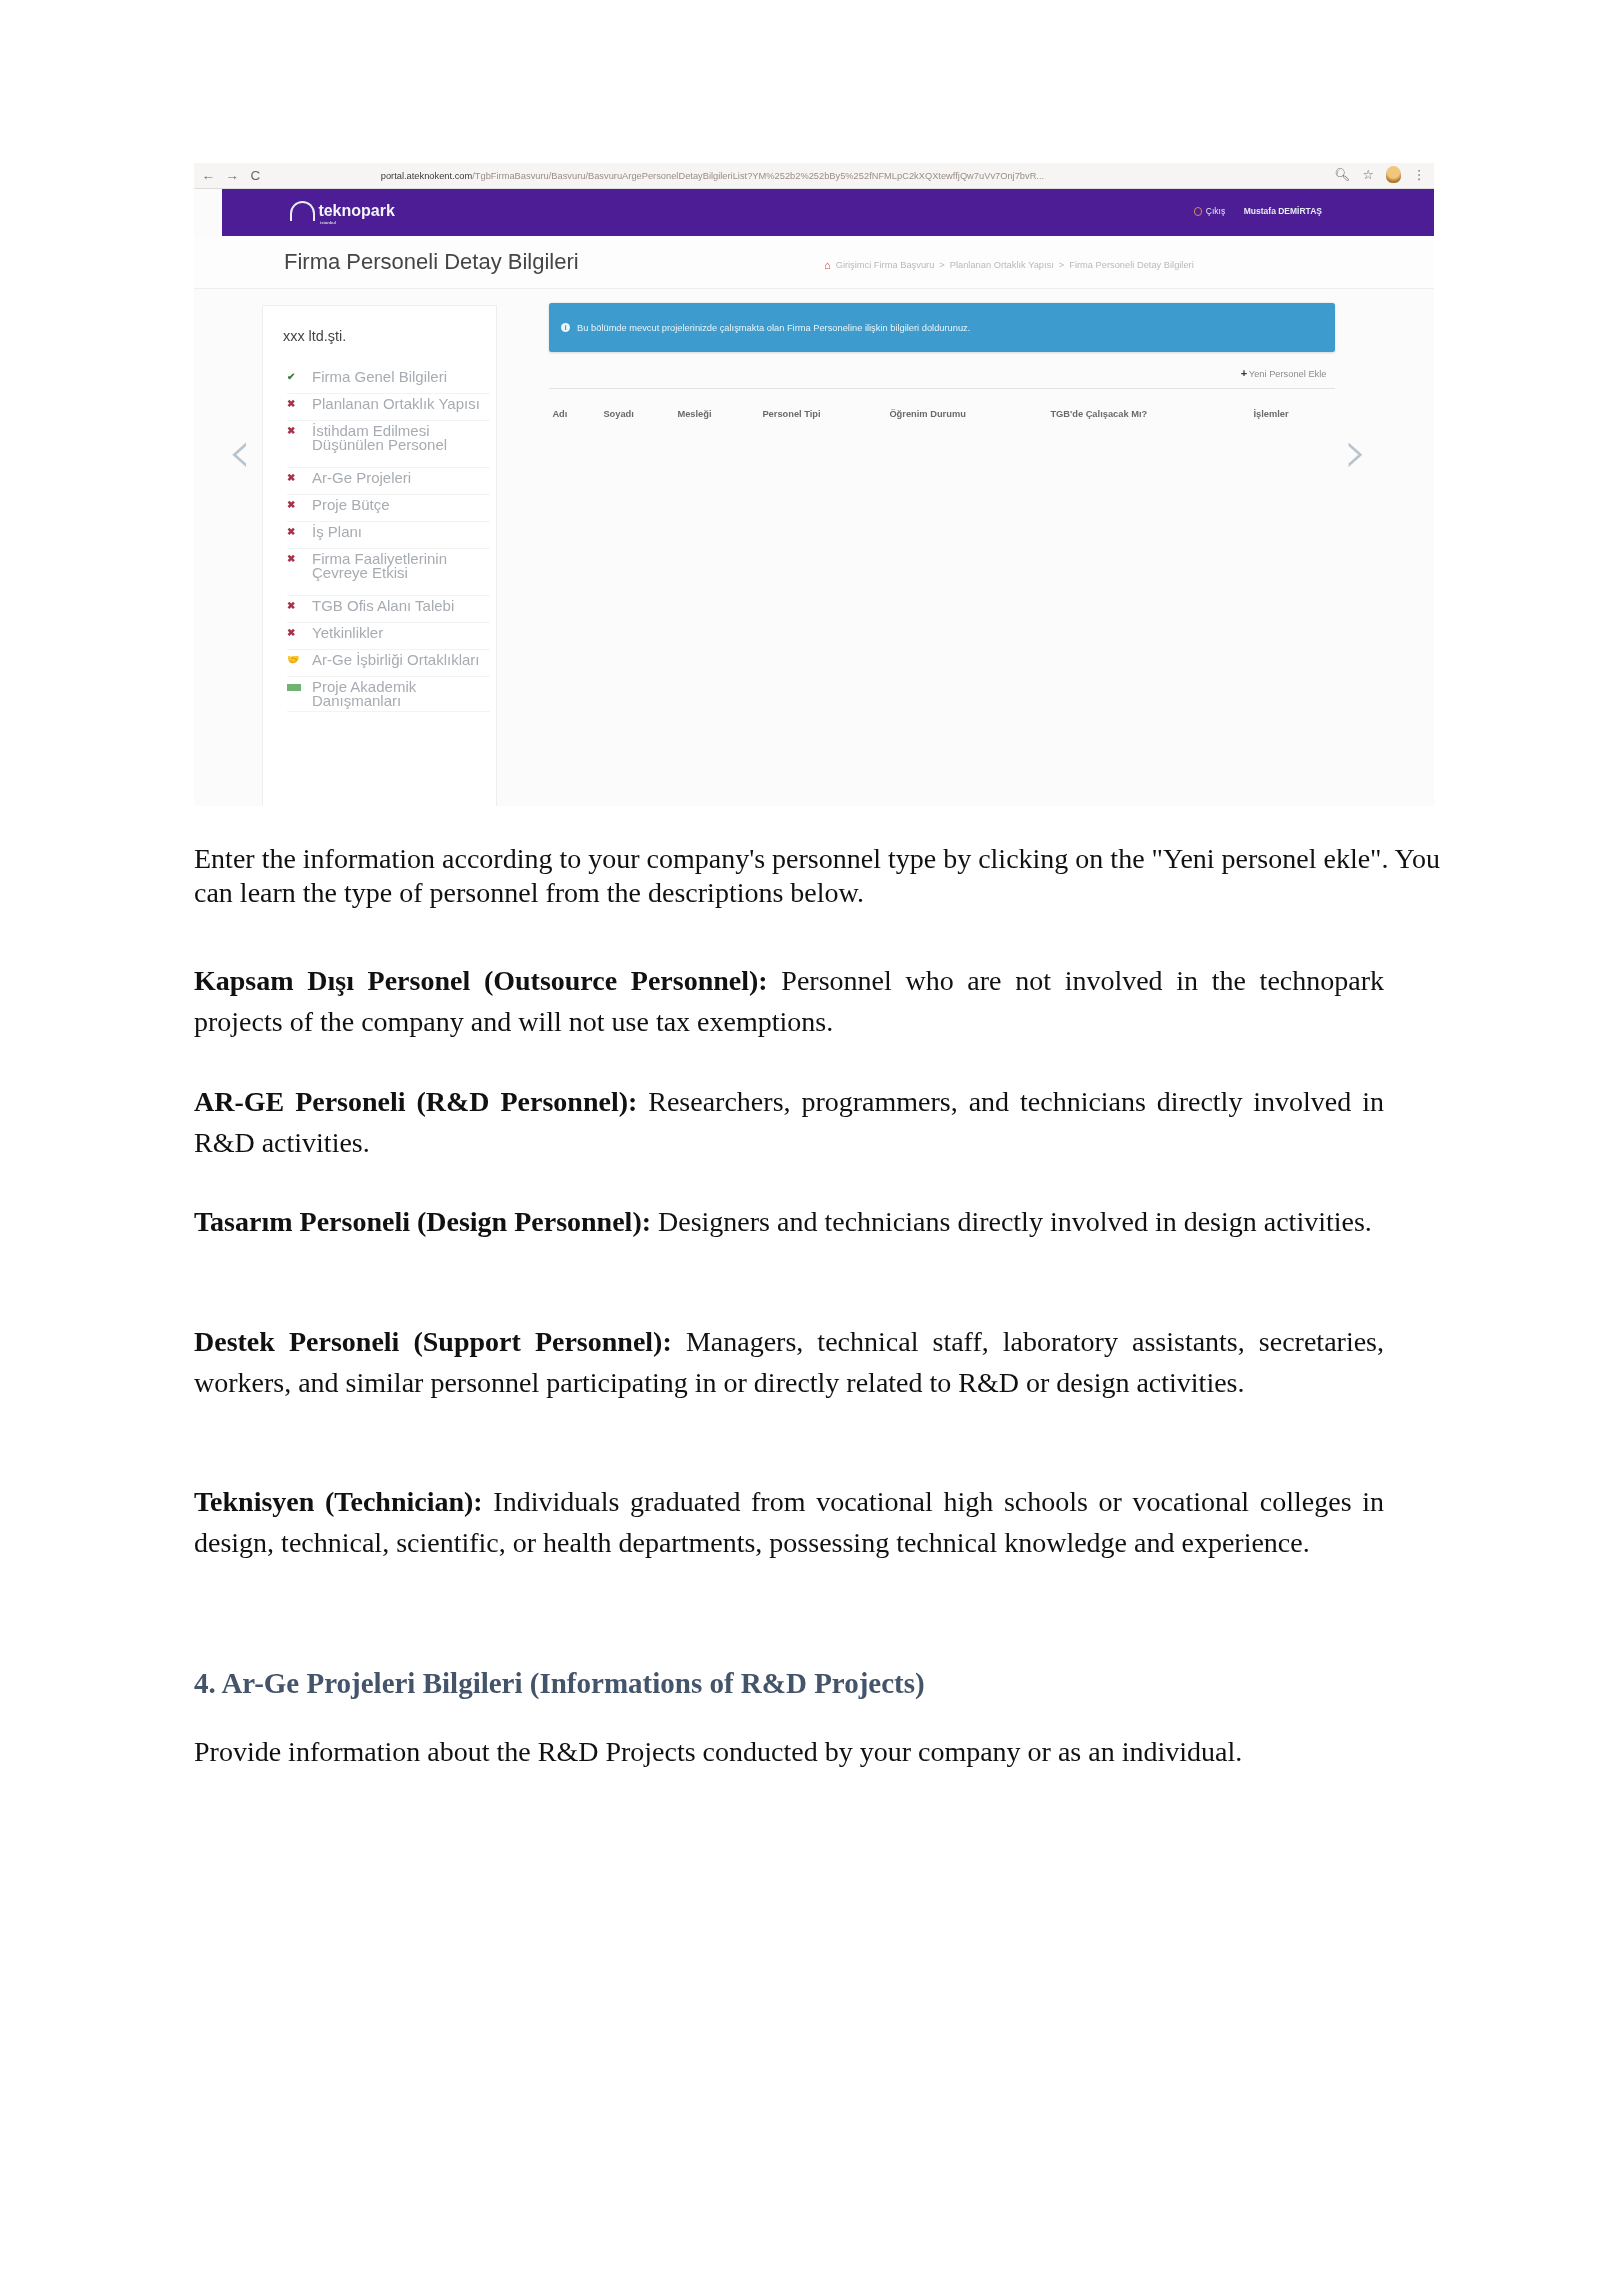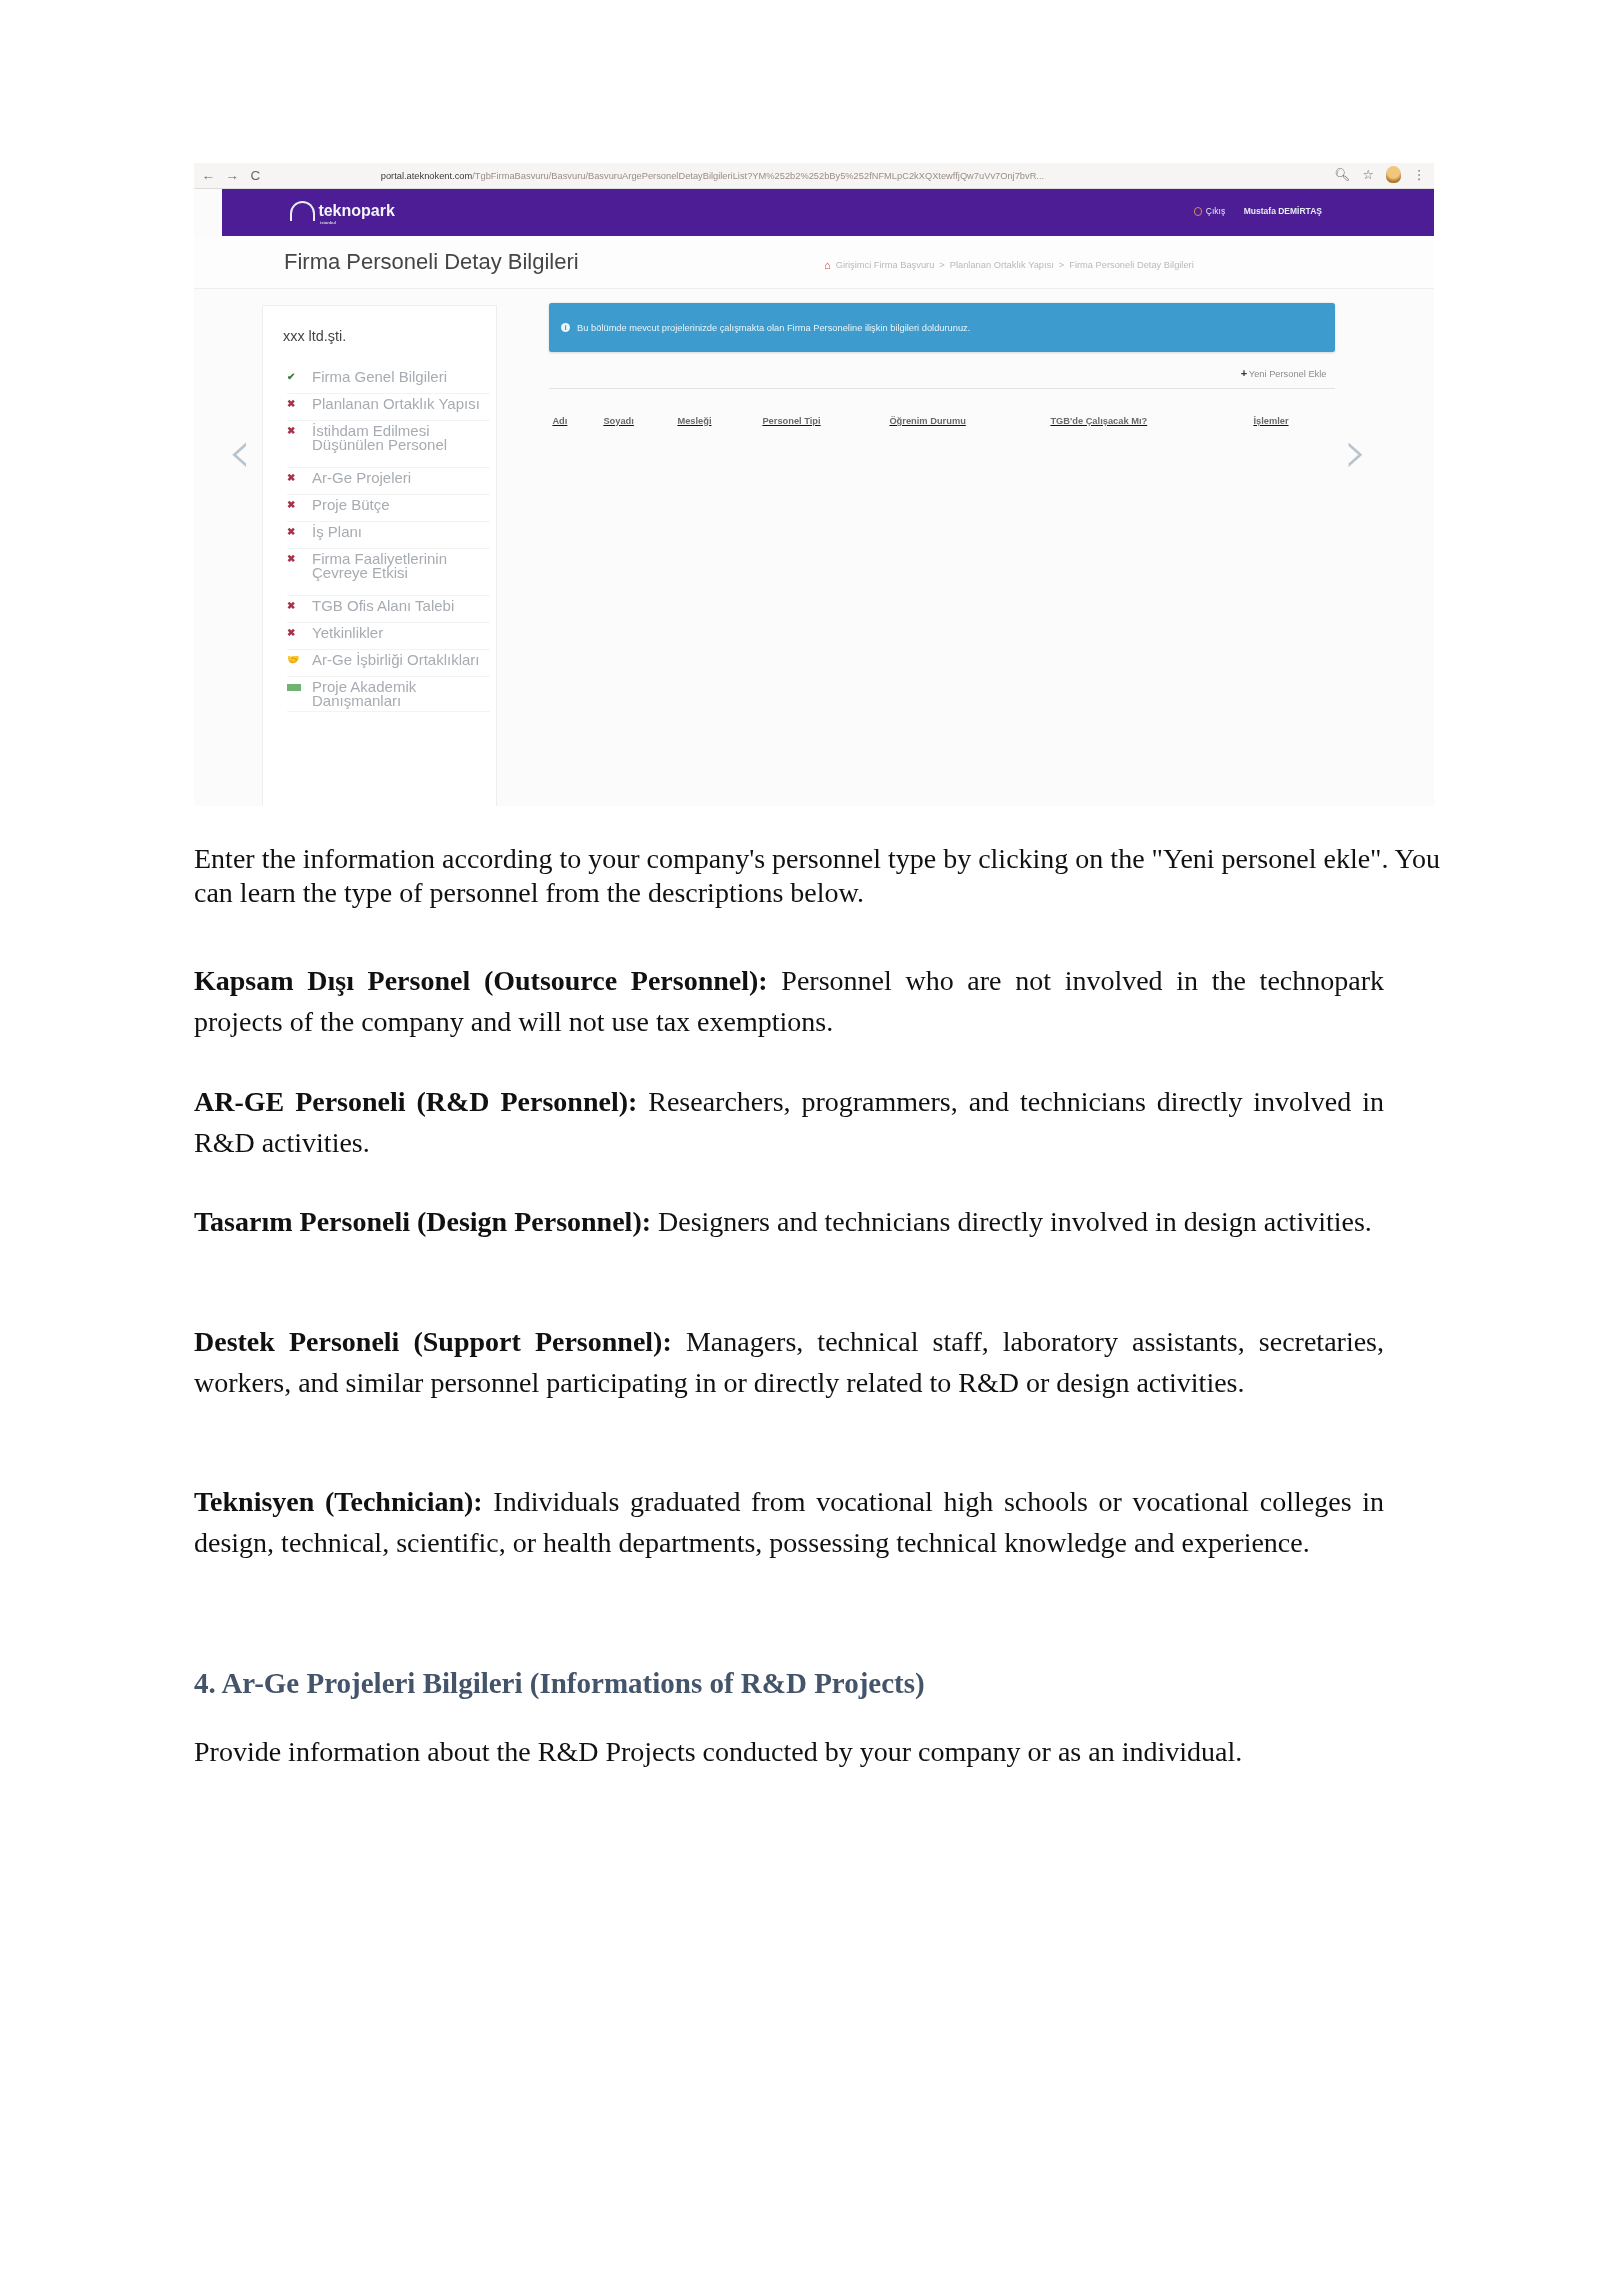--- a/index.html
+++ b/index.html
@@ -42,21 +42,21 @@
   .arrow { position: absolute; top: 254px; font-size: 59px; color: #b8c5cf; font-family: "DejaVu Sans", sans-serif; font-weight: 200; }
   .arrow.left { left: 34px; }
   .arrow.right { left: 1150px; }
 
   .main { position: absolute; left: 355px; top: 140px; width: 786px; font-family: "Liberation Sans", sans-serif; }
   .alert { width: 786px; height: 49px; background: #3d9ccd; border-radius: 2.5px; box-shadow: 0 0.8px 2.5px rgba(0,0,0,0.15); display: flex; align-items: center; padding-left: 12px; box-sizing: border-box; color: #e9f5fb; font-size: 9.3px; }
   .info-icon { display: inline-block; width: 9.3px; height: 9.3px; border-radius: 50%; background: #eaf4f9; color: #3d9ccd; font-size: 7.6px; text-align: center; line-height: 9.3px; margin-right: 6.8px; font-weight: bold; }
   .add-row { height: 36px; border-bottom: 1.7px solid #e3e3e3; position: relative; }
   .add-btn { position: absolute; right: 8.5px; top: 15px; font-size: 9.3px; color: #8c8c8c; }
   .add-btn .plus { color: #333; font-weight: bold; font-size: 11px; margin-right: 1.7px; }
-  .table { margin-top: 21px; width: 786px; text-decoration: underline; }
+  .table { margin-top: 14px; width: 786px; }
   .thead { display: flex; height: 22px; align-items: center; font-size: 9.3px; color: #6a6a6a; font-weight: bold; }
   .thead span { flex: none; }
   .empty-row { height: 25px; background: #f7f7f7; text-align: center; line-height: 20px; font-size: 9.3px; font-style: italic; color: #8d8d8d; }
 
   
   .doc { position: absolute; left: 194px; width: 1190px; font-size: 28px; line-height: 34px; }
   .intro { top: 842px; width: 1285px; }
   .para { text-align: justify; line-height: 41px; }
   .para b { font-weight: bold; }
   .p1 { top: 960px; }

